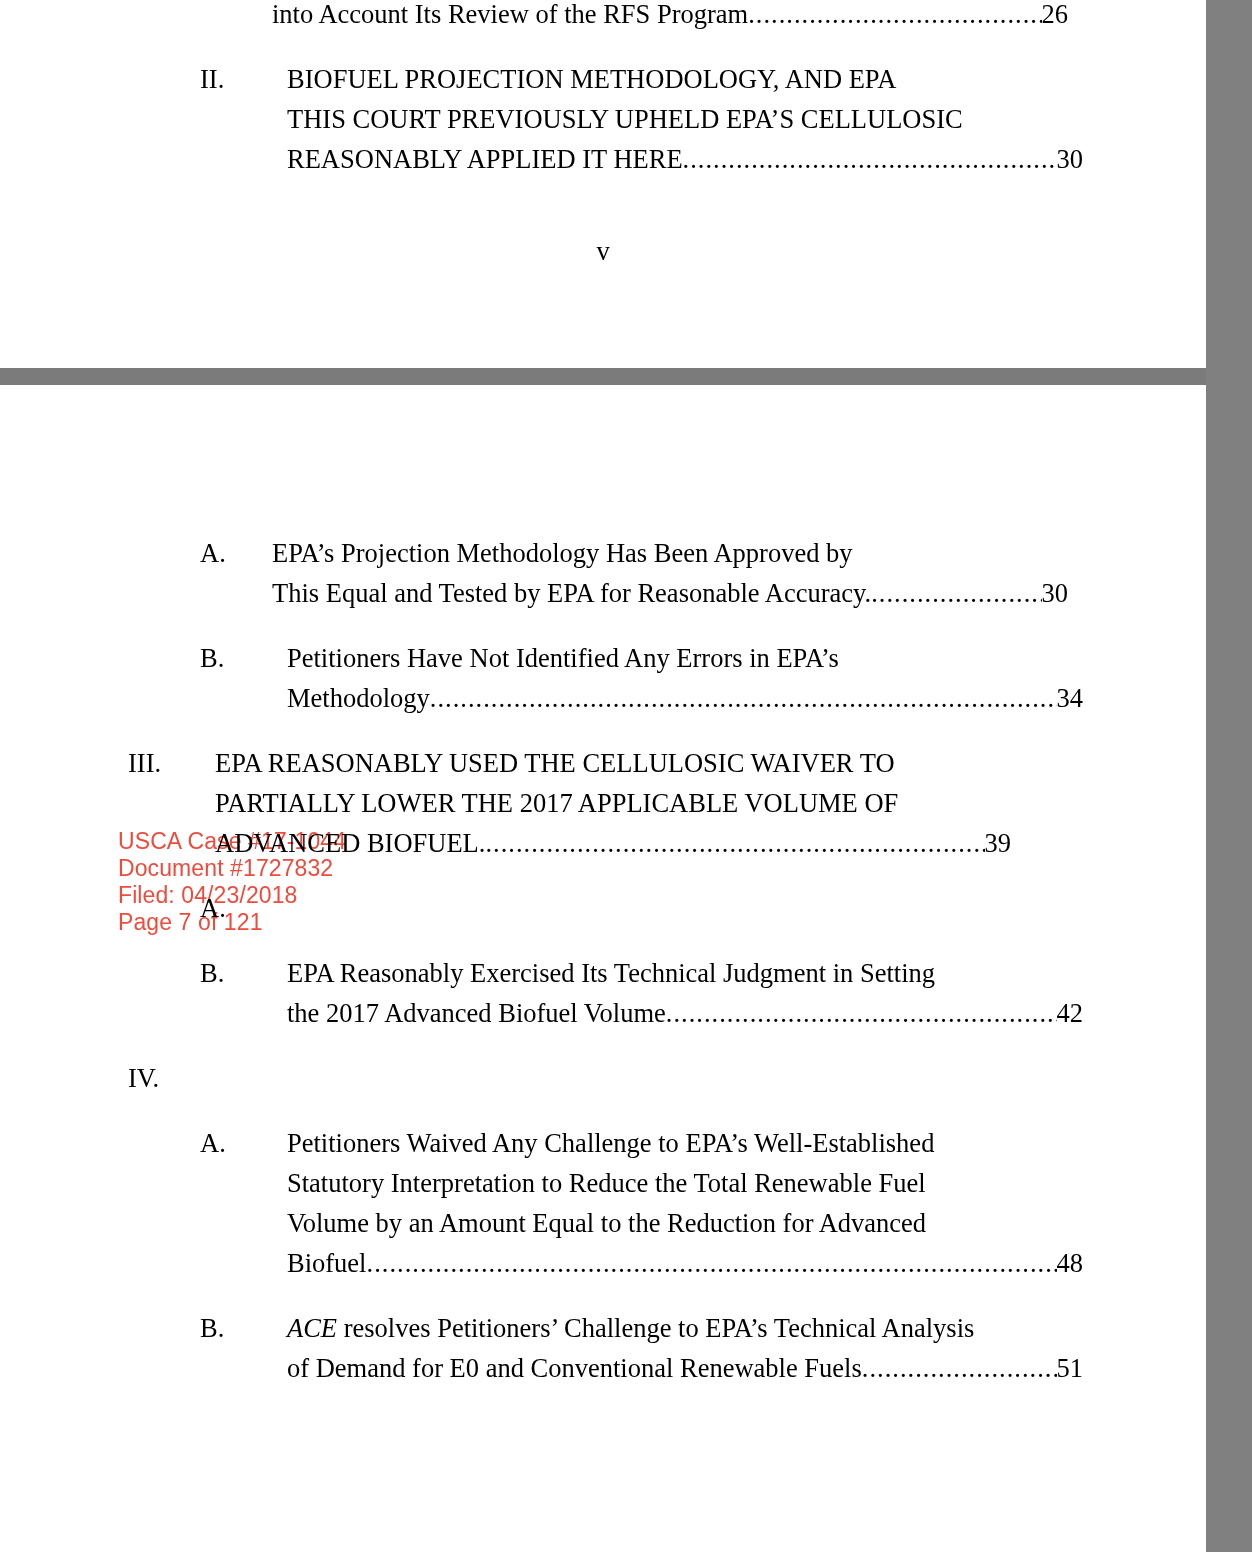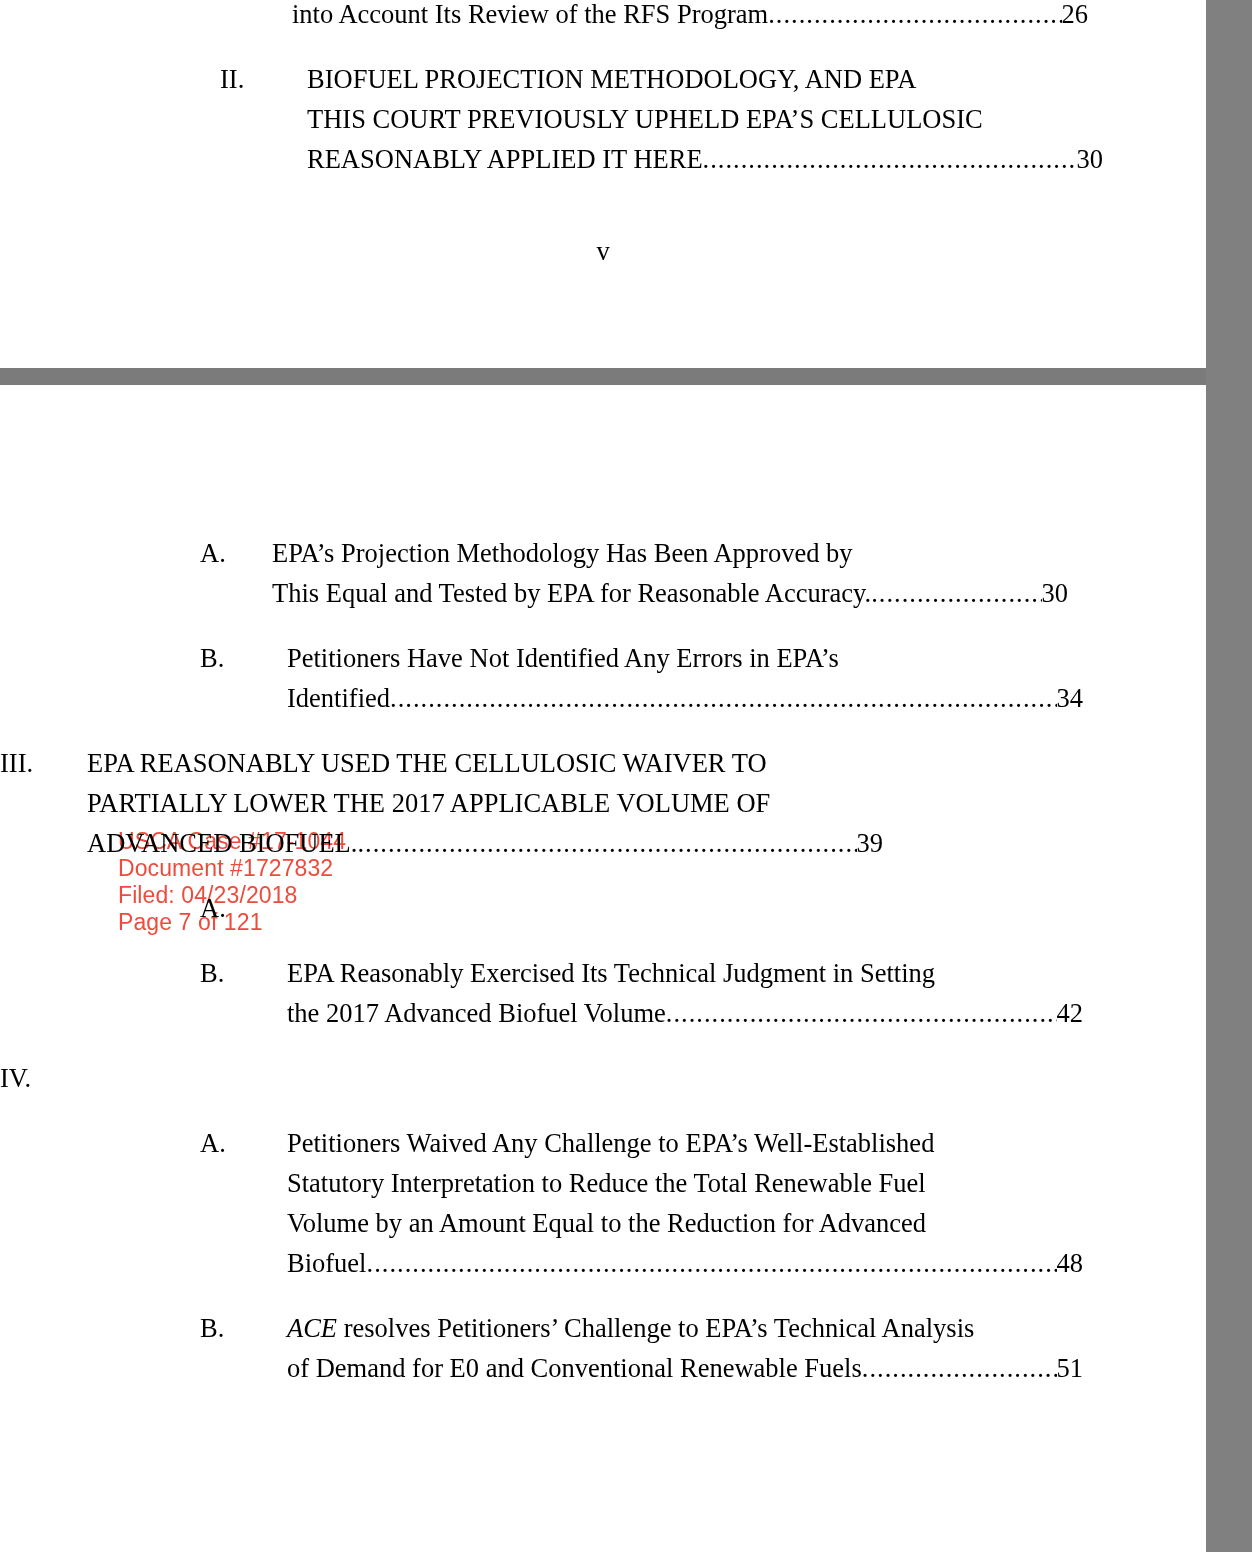--- a/index.html
+++ b/index.html
@@ -81,20 +81,21 @@
     font-size: 26.5px;
     line-height: 40px;
     color: #000;
   }
   .toc-entry + .toc-entry { margin-top: 25px; gap: 15px; }
 
   .num-roman {
     width: 72px;
     flex: 0 0 72px;
     text-align: left;
+    padding-left: 128px;
     box-sizing: content-box;
   }
   .num-letter {
     width: 72px;
     flex: 0 0 72px;
     text-align: left;
     padding-left: 200px;
     box-sizing: content-box;
   }
   .entry-body {
@@ -139,21 +140,21 @@
     width: 1206px;
     text-align: center;
     font-size: 26.5px;
     color: #000;
   }
 </style>
 </head>
 <body>
 
 <div class="page" id="page-top">
-  <div class="toc" id="toc-top" style="top:0px;padding-left:20px;">
+  <div class="toc" id="toc-top" style="top:0px;">
       <div class="toc-entry level-letter" style="margin-top: -6px;">
         <div class="num-letter" style="visibility: hidden;"></div>
         <div class="entry-body">
           <div class="toc-line toc-last-line">
             <span class="toc-text-tail">into Account Its Review of the RFS Program</span>
             <span class="leader"></span>
             <span class="pagenum">26</span>
           </div>
         </div>
       </div>
@@ -194,21 +195,21 @@
             <span class="leader"></span>
             <span class="pagenum">30</span>
           </div>
         </div>
       </div>
       <div class="toc-entry level-letter">
         <div class="num-letter">B.</div>
         <div class="entry-body">
           <div class="toc-line">Petitioners Have Not Identified Any Errors in EPA’s</div>
           <div class="toc-line toc-last-line">
-            <span class="toc-text-tail">Identified </span>
+            <span class="toc-text-tail">Methodology </span>
             <span class="leader"></span>
             <span class="pagenum">34</span>
           </div>
         </div>
       </div>
       <div class="toc-entry level-roman">
         <div class="num-roman">III.</div>
         <div class="entry-body">
           <div class="toc-line">EPA REASONABLY USED THE CELLULOSIC WAIVER TO</div>
           <div class="toc-line">PARTIALLY LOWER THE 2017 APPLICABLE VOLUME OF</div>

